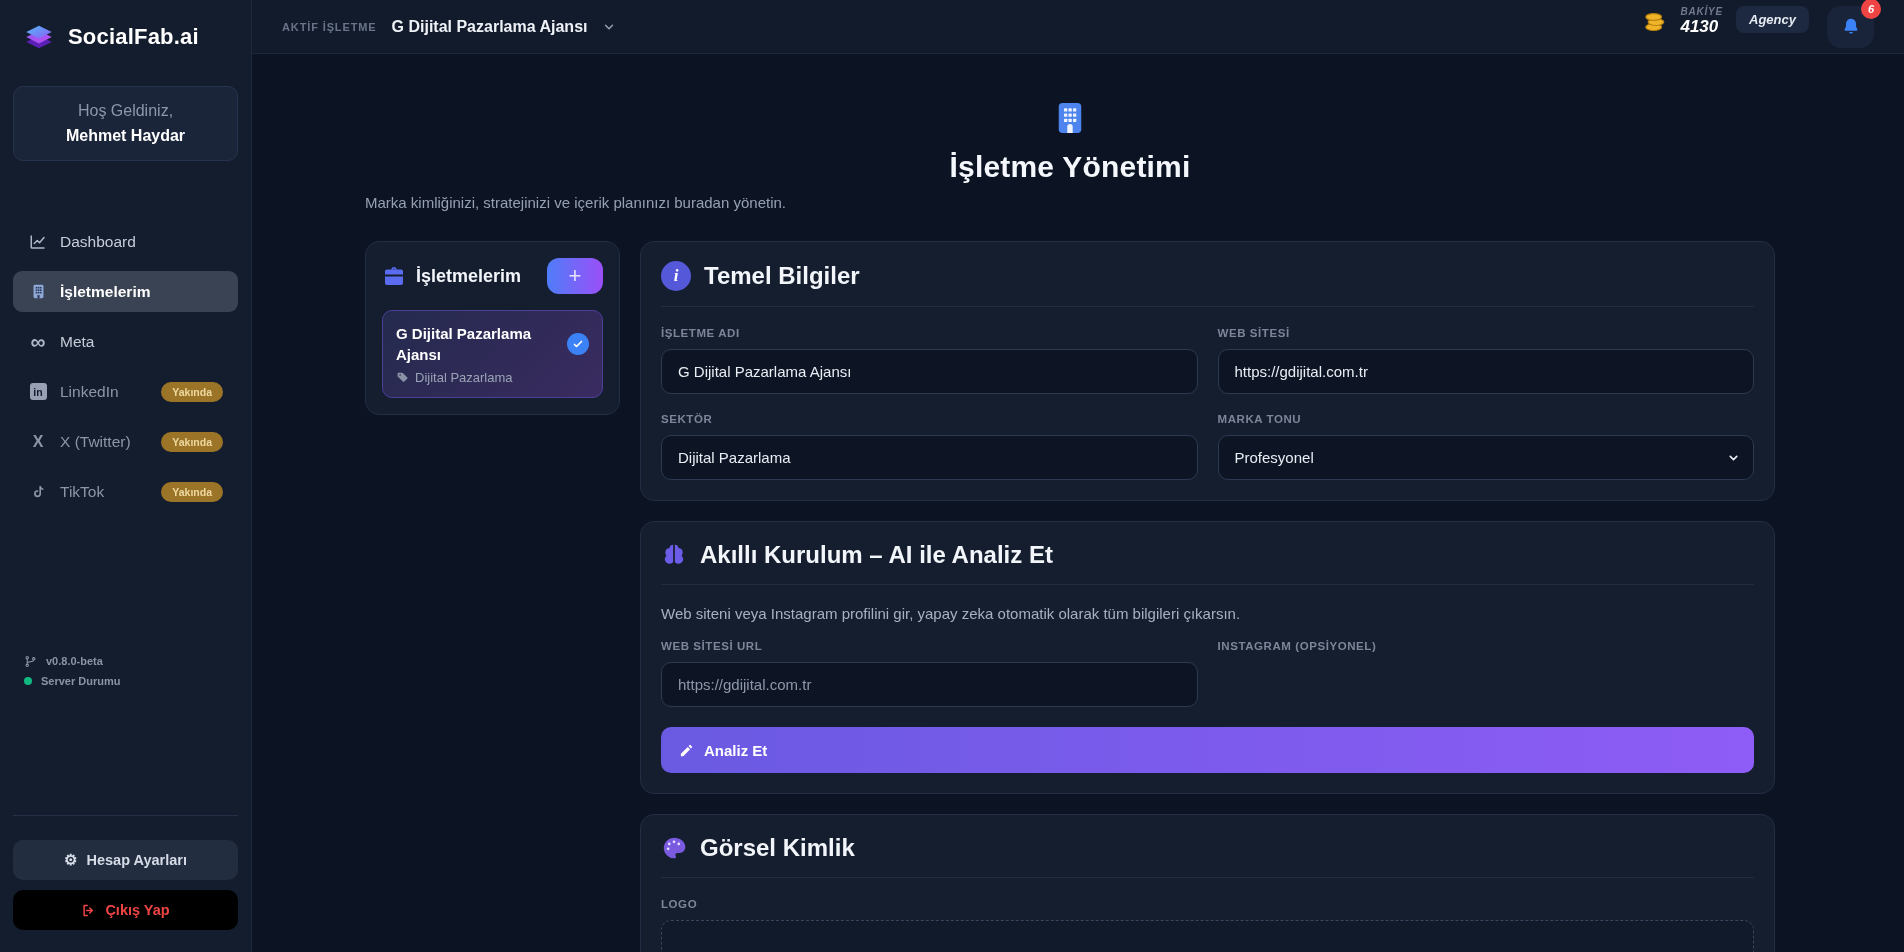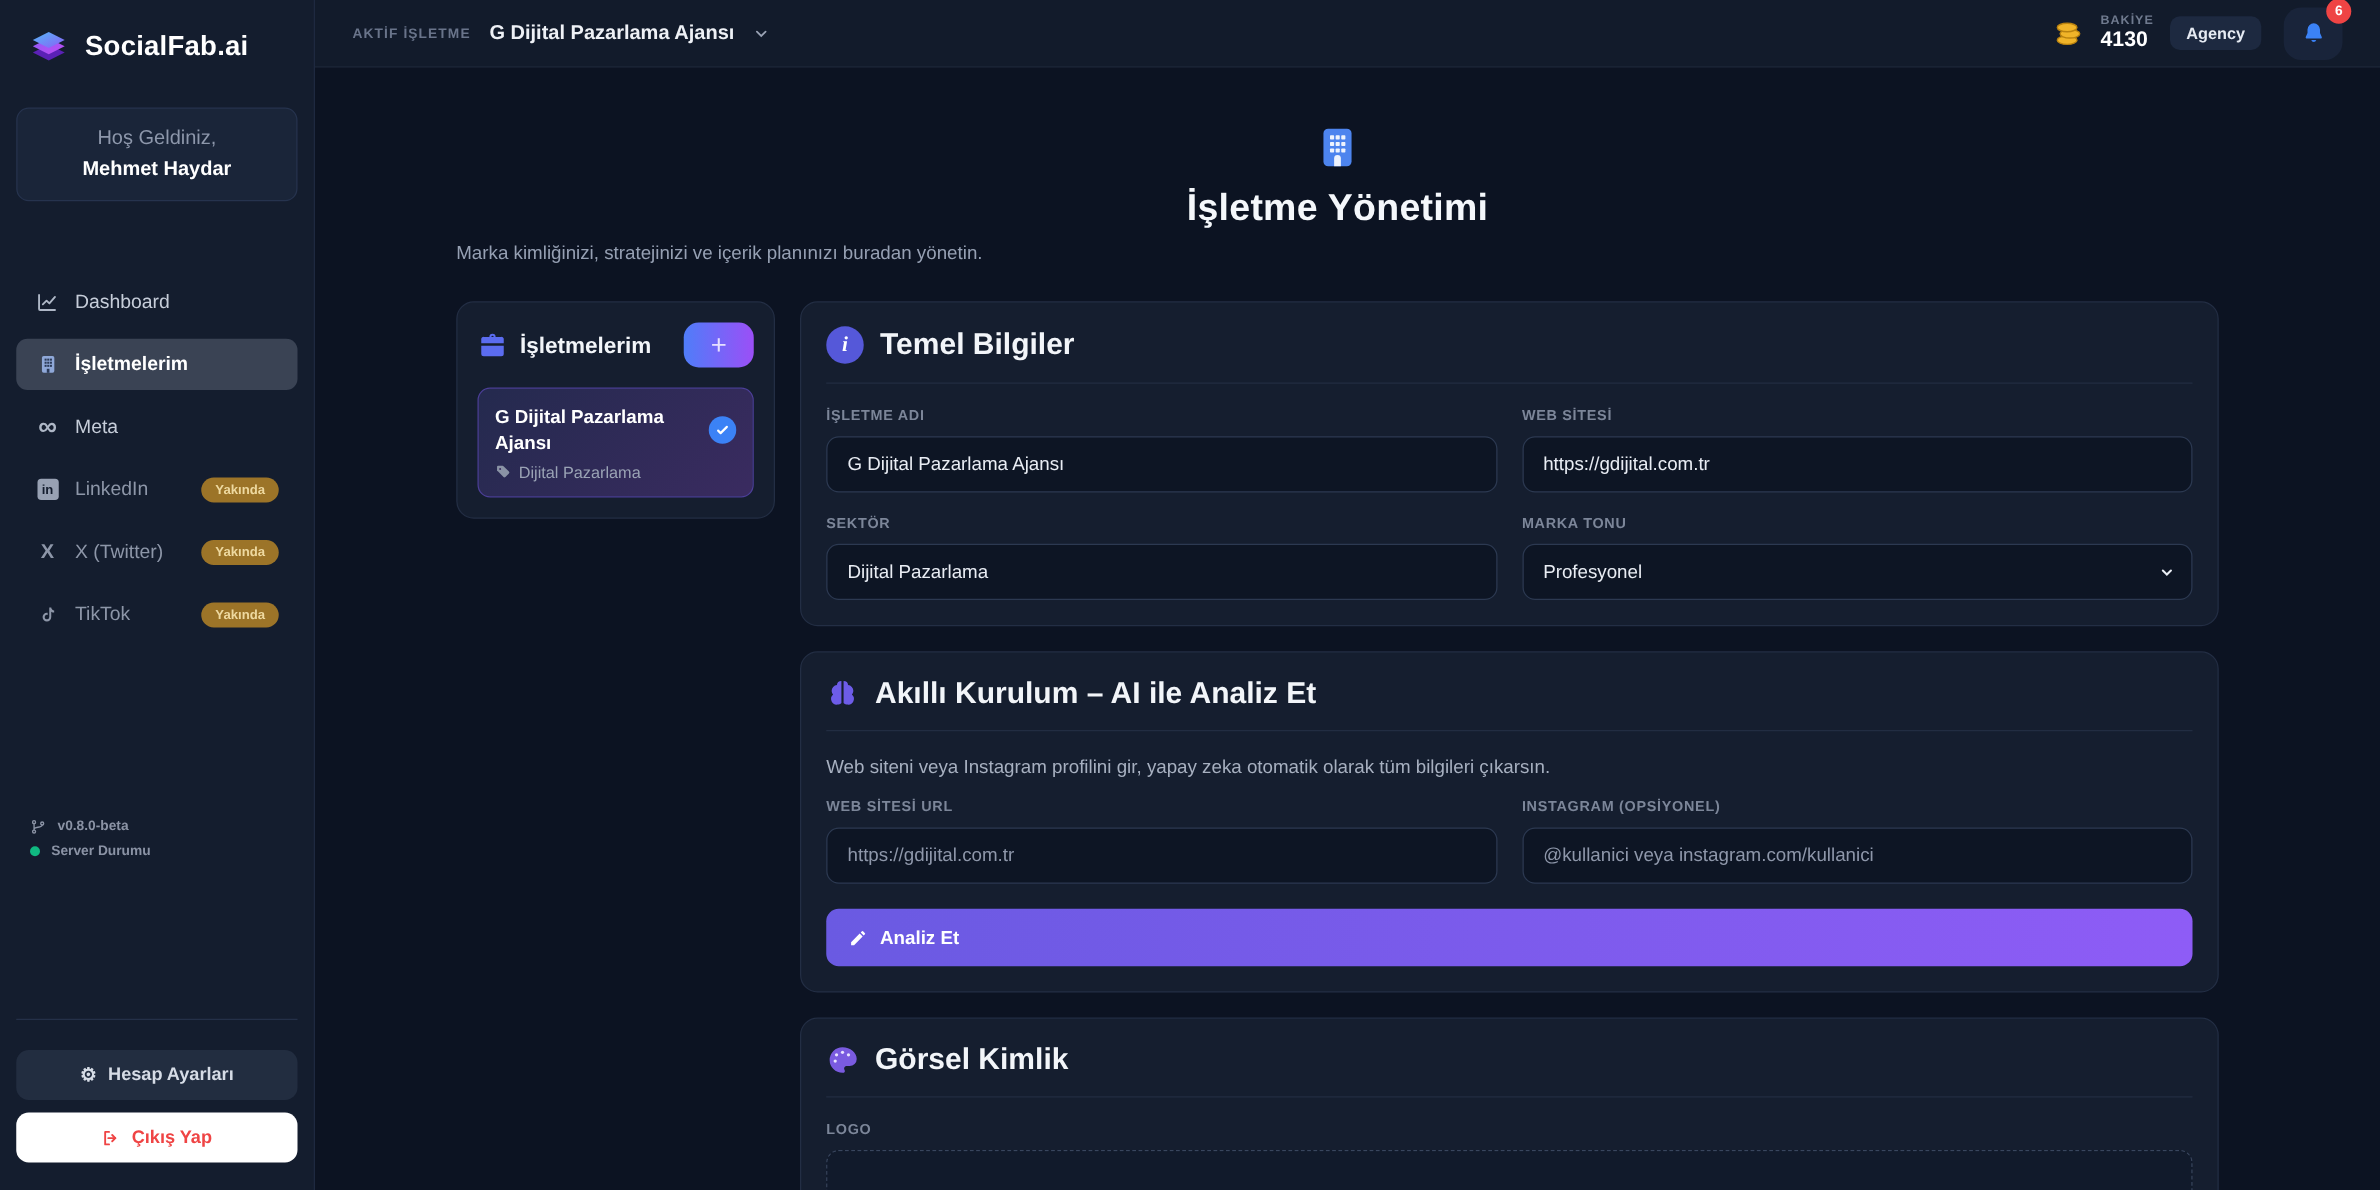--- a/index.html
+++ b/index.html
@@ -32,29 +32,29 @@
   .meta-rows { padding:0 24px; }
   .meta-row { display:flex; align-items:center; gap:9px; font-size:11px; font-weight:700;
     color:#8b93a5; height:20px; }
   .green-dot { width:8px; height:8px; border-radius:50%; background:#10b981; }
   .footer-sep { border-top:1px solid #243048; margin:124px 13px 0; }
   .footer-actions { padding:24px 13px 22px; display:flex; flex-direction:column; gap:10px; }
   .side-btn { height:40px; border-radius:10px; border:none; display:flex; align-items:center;
     justify-content:center; gap:9px; font-size:14.5px; font-weight:700; cursor:pointer;
     font-family:inherit; }
   .btn-settings { background:#222d40; color:#d6dce6; }
-  .btn-logout { background:#ffffff; color:#ef4444; }
+  .btn-logout { background:#000000; color:#ef4444; }
 
   
   .topbar { position:fixed; left:252px; right:0; top:0; height:54px; background:#121b2b;
     border-bottom:1px solid #1c2738; display:flex; align-items:center; padding:0 30px; }
   .active-biz { display:flex; align-items:center; gap:15px; cursor:pointer; }
   .ab-label { font-size:11px; font-weight:700; color:#69748a; letter-spacing:.08em; }
   .ab-name { font-size:16px; font-weight:700; color:#eef1f6; }
-  .topbar-right { margin-left:auto; display:flex; align-items:center; gap:13px; }
+  .topbar-right { margin-left:auto; display:flex; align-items:flex-start; gap:13px;font-style:italic; }
   .balance { display:flex; align-items:center; gap:10px; }
   .balance-col { display:flex; flex-direction:column; line-height:1.15; }
   .balance-label { font-size:10px; font-weight:700; color:#6f7a8e; letter-spacing:.08em; }
   .balance-value { font-size:17px; font-weight:700; color:#fff; }
   .plan-pill { background:#1d2940; border-radius:8px; padding:6px 13px; font-size:13px;
     font-weight:700; color:#e6ebf3; }
   .bell-btn { position:relative; width:47px; height:42px; background:#19243a; border-radius:14px;
     display:flex; align-items:center; justify-content:center; cursor:pointer; margin-left:5px; }
   .bell-badge { position:absolute; top:-7px; right:-7px; width:20px; height:20px; border-radius:50%;
     background:#ef4444; color:#fff; font-size:11px; font-weight:700; display:flex;
@@ -393,21 +393,20 @@
         <div class="card-divider"></div>
         <div class="card-body">
           <p class="smart-desc">Web siteni veya Instagram profilini gir, yapay zeka otomatik olarak tüm bilgileri çıkarsın.</p>
           <div class="form-grid">
             <div class="field">
               <label class="field-label">WEB SİTESİ URL</label>
               <input class="input" type="text" placeholder="https://gdijital.com.tr" style="">
             </div>
             <div class="field">
               <label class="field-label">INSTAGRAM (OPSİYONEL)</label>
-              <input class="input" type="text" placeholder="@kullanici veya instagram.com/kullanici" style="">
             </div>
           </div>
           <button class="analyze-btn">
             <span style="display:flex;">
               <svg width="15" height="15" viewBox="0 0 24 24" fill="#fff">
                   <path d="M3 17.2V21h3.8L17.8 10 14 6.2 3 17.2zM20.7 7.1a1 1 0 0 0 0-1.4l-2.4-2.4a1 1 0 0 0-1.4 0l-1.6 1.6 3.8 3.8 1.6-1.6z"></path>
                 </svg>
             </span>
             <span>Analiz Et</span>
           </button>

